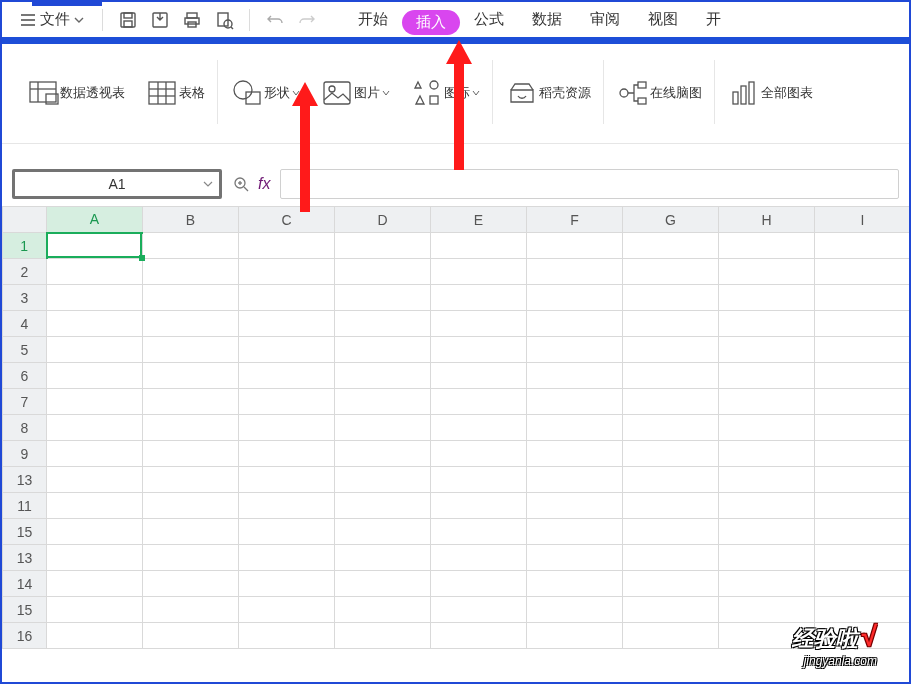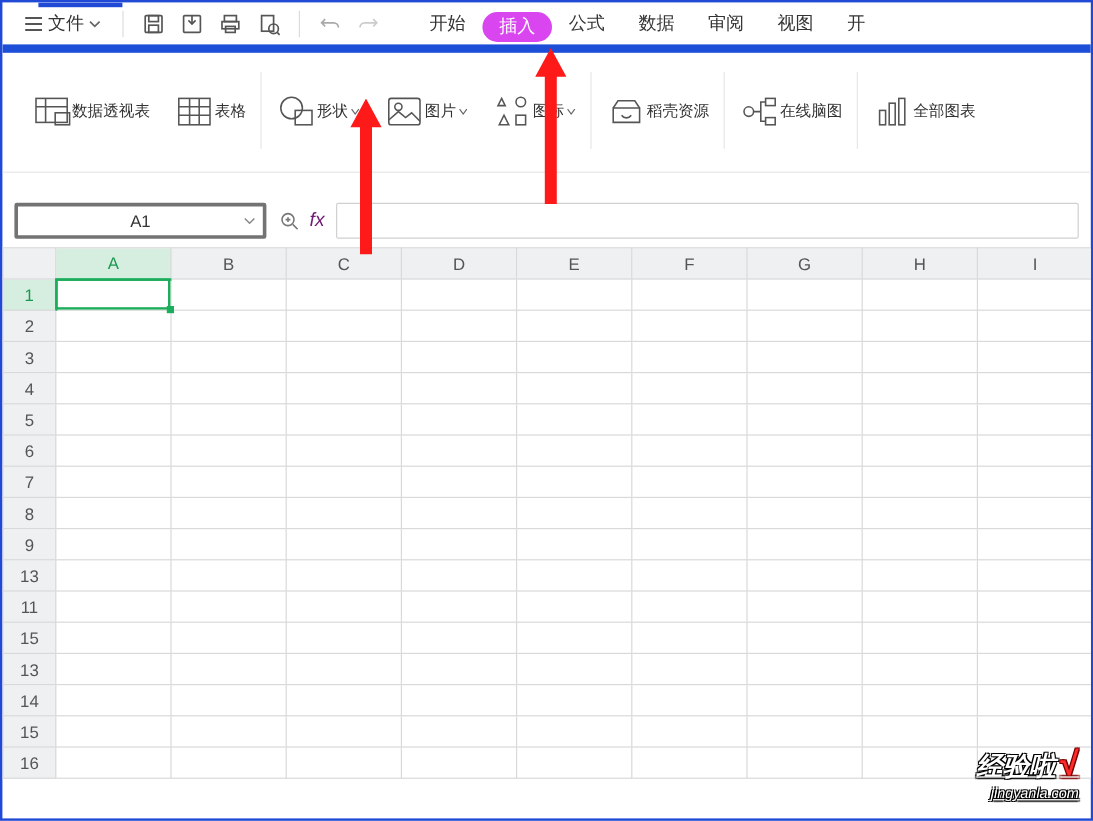--- a/index.html
+++ b/index.html
@@ -49,21 +49,21 @@
   table.grid td { height: 26px; background: #fff; }
   table.grid th.col-h.sel { background: #d6eee0; color: #1a9850; border-bottom: 2px solid #1aad5b; }
   table.grid th.row-h.sel { background: #d6eee0; color: #1a9850; border-right: 2px solid #1aad5b; }
   .cell-cursor { position: absolute; border: 2px solid #1aad5b; pointer-events: none; }
   .cell-handle { position: absolute; width: 6px; height: 6px; background: #1aad5b; }
   
   
   .arrow { position: absolute; pointer-events: none; }
   
   
-  .watermark { position: absolute; right: 10px; bottom: 14px; text-align: right; color: #fff; text-shadow: -1px -1px 0 #000, 1px -1px 0 #000, -1px 1px 0 #000, 1px 1px 0 #000; font-style: italic; text-decoration: underline; }
+  .watermark { position: absolute; right: 32px; bottom: 14px; text-align: right; color: #fff; text-shadow: -1px -1px 0 #000, 1px -1px 0 #000, -1px 1px 0 #000, 1px 1px 0 #000; font-style: italic; }
   .watermark .big { font-size: 22px; font-weight: bold; }
   .watermark .check { color: #ff2a2a; font-size: 28px; font-weight: bold; font-style: normal; text-shadow: -1px -1px 0 #700, 1px -1px 0 #700, -1px 1px 0 #700, 1px 1px 0 #700; margin-left: 4px; }
   .watermark .small { font-size: 12px; }
 </style>
 </head>
 <body>
 
 <div class="top-tab-blue"></div>
 
 <div class="top-bar">

